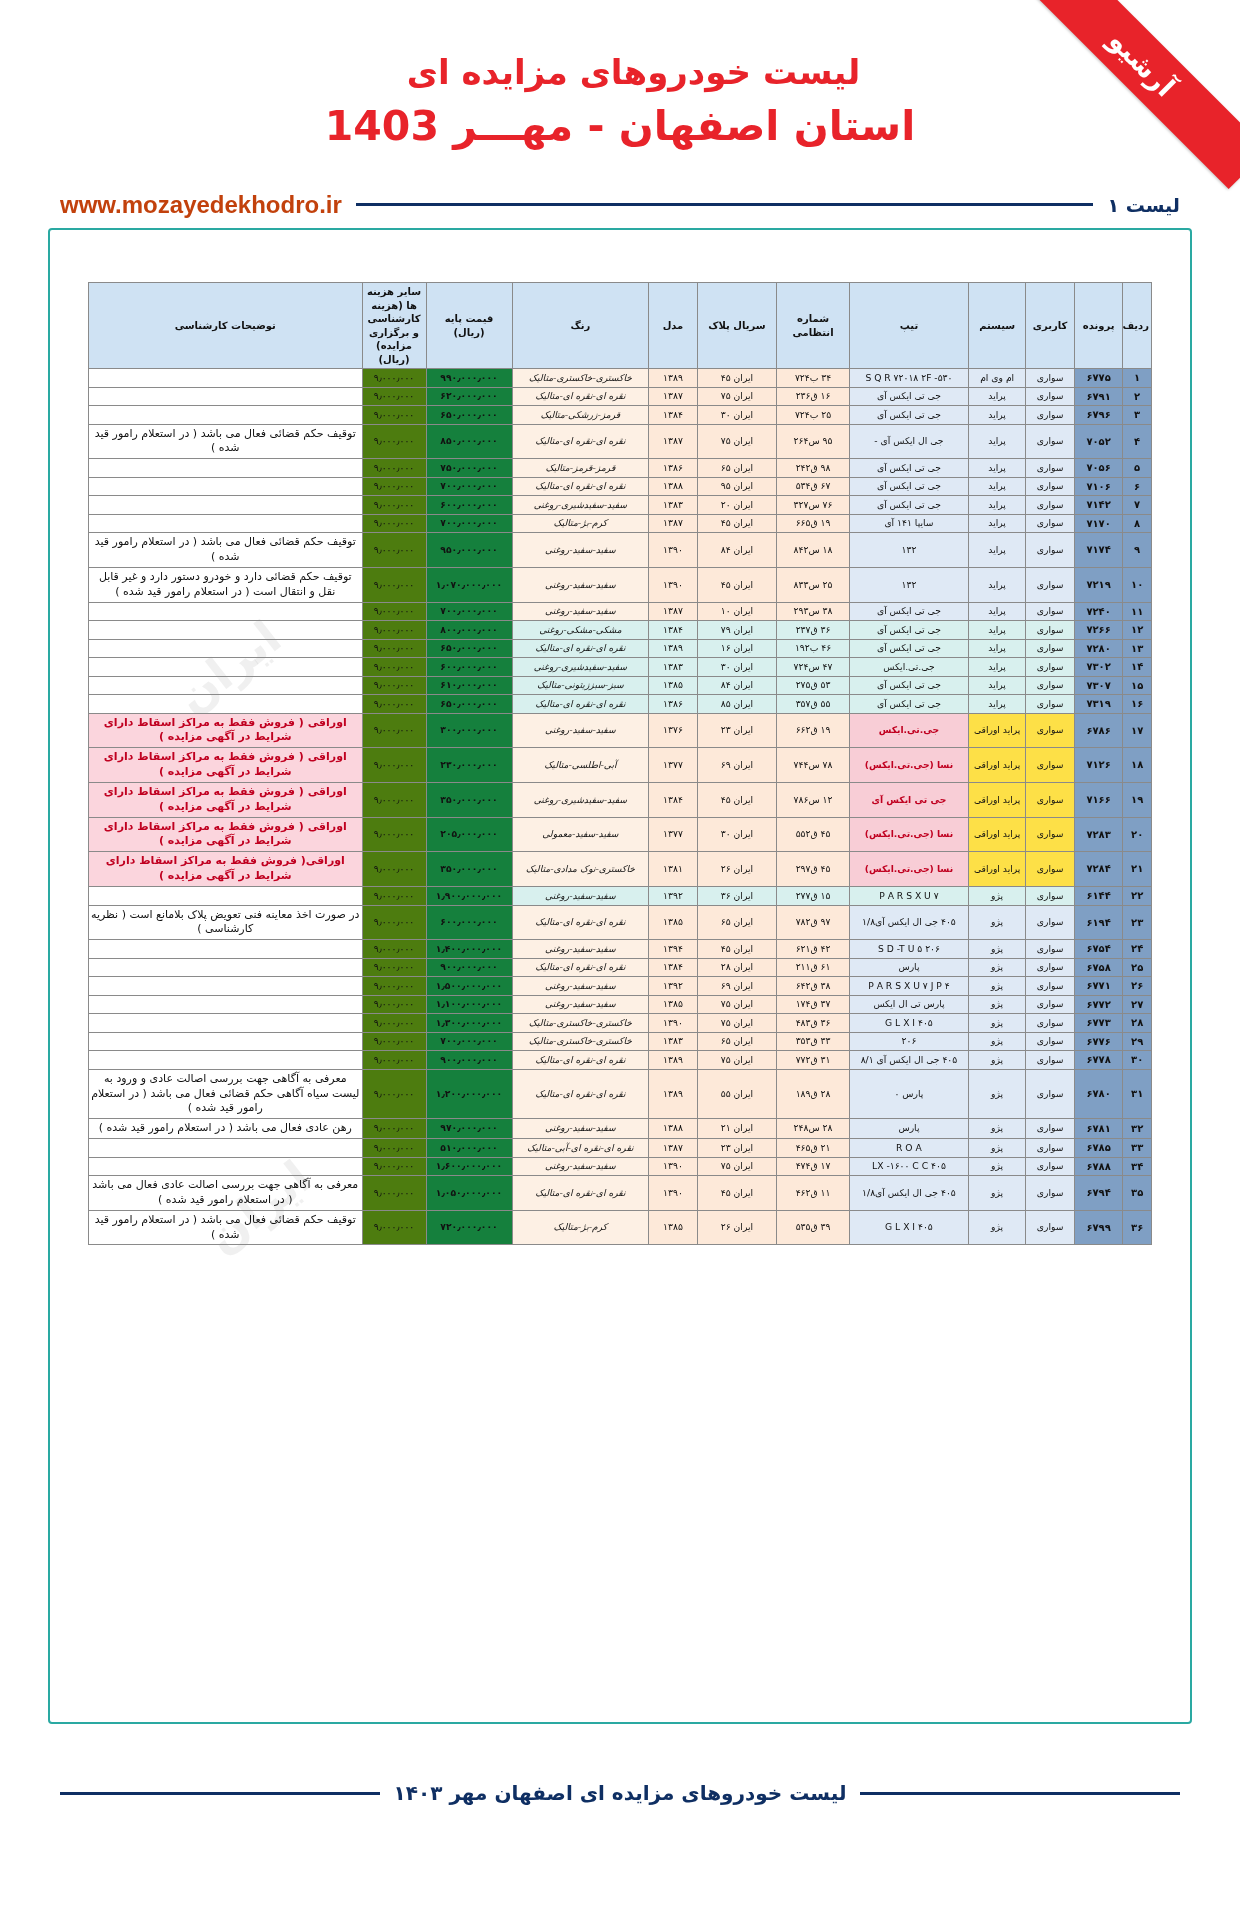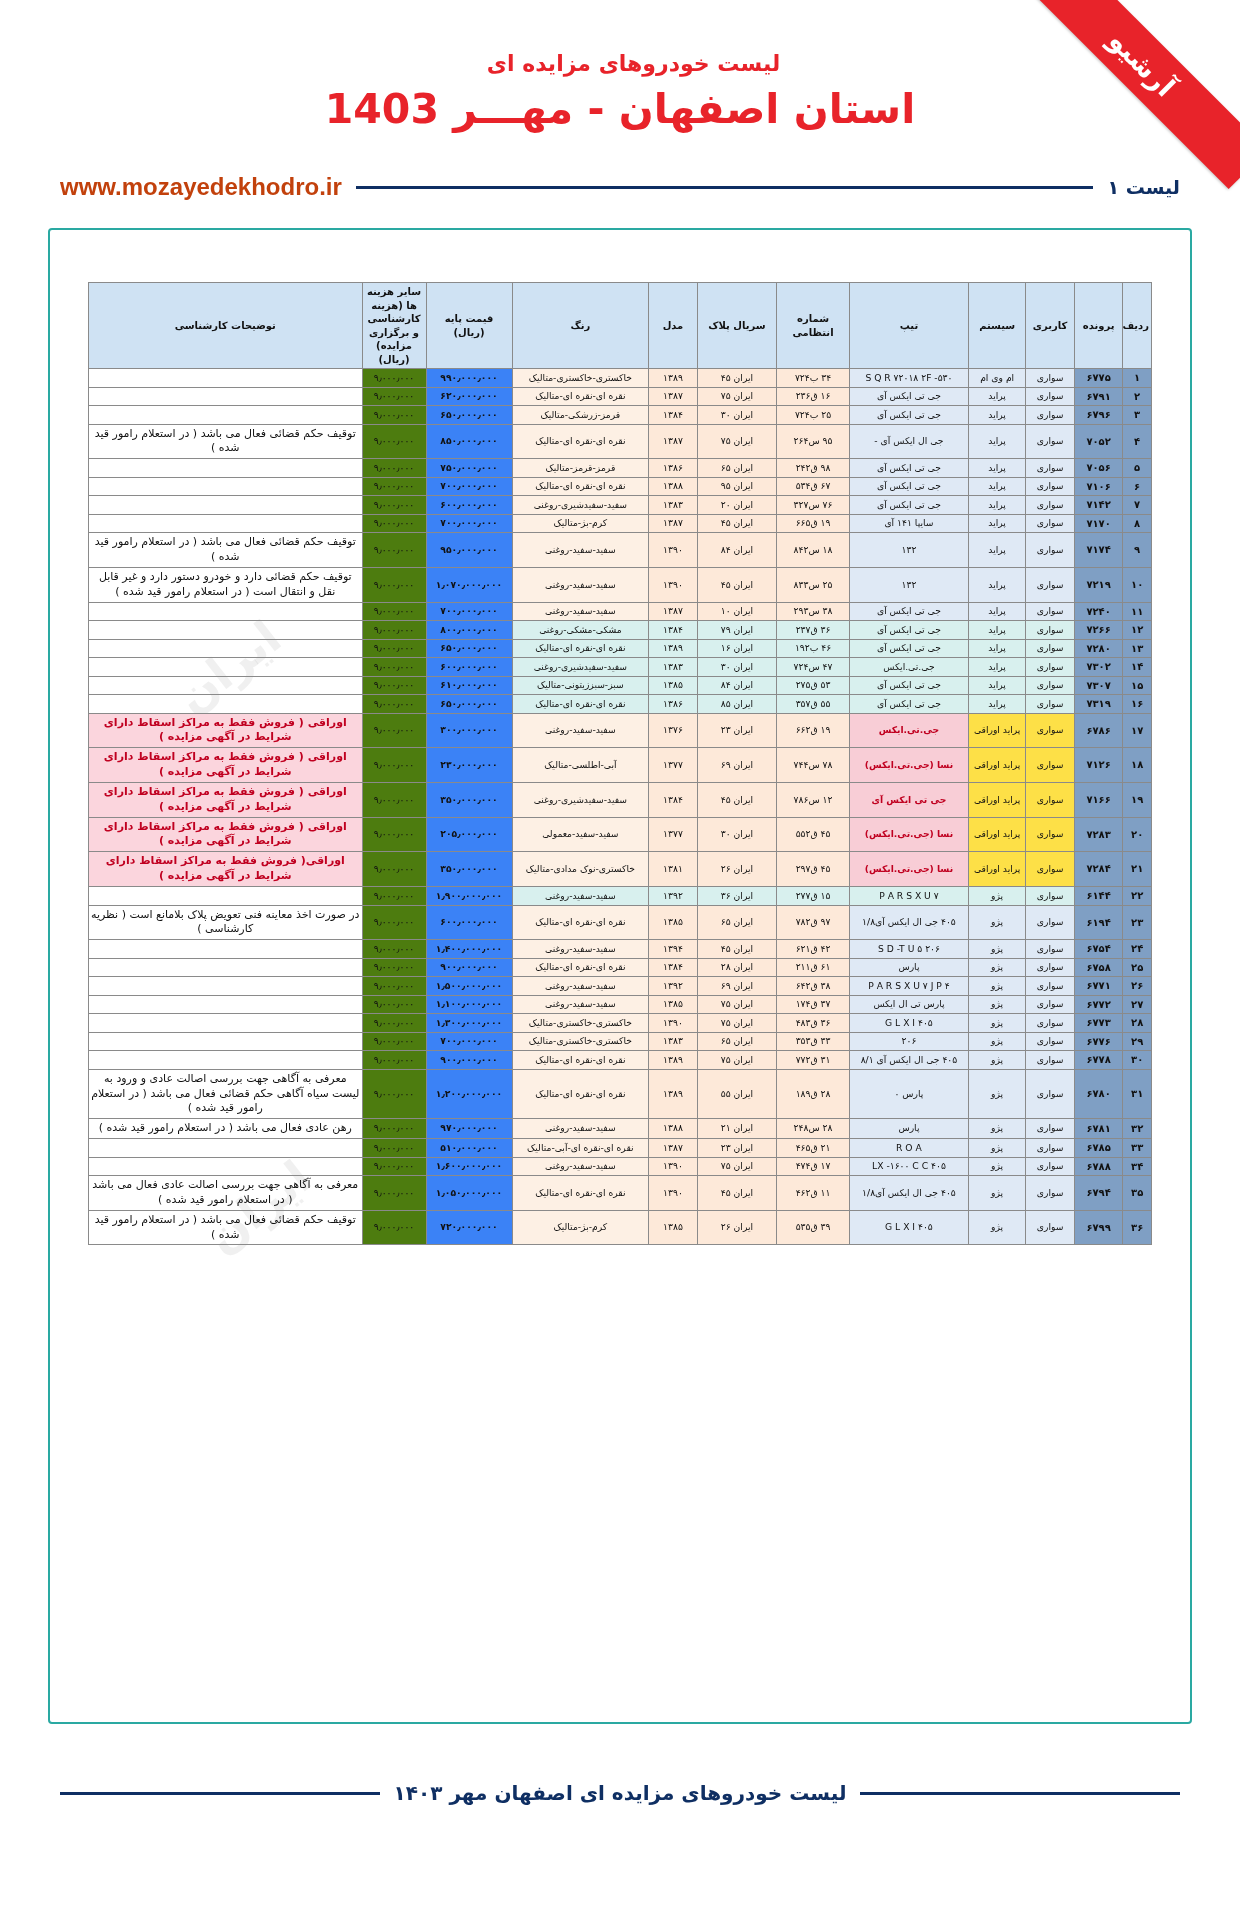--- a/index.html
+++ b/index.html
@@ -29,21 +29,21 @@
     box-shadow:0 1px 3px rgba(0,0,0,.25);
   }
   
   .title-block{
     padding-top:48px;
     text-align:center;
     color:#e8232a;
     font-weight:bold;
     line-height:1.45;
   }
-  .title-line{font-size:22px;padding-left:27px;}
+  .title-line{font-size:34px;padding-left:27px;}
   .title-line2{font-size:41px;}
 
   
   .rule-row{
     display:flex;align-items:center;
     margin:34px 60px 0 60px;
     gap:14px;
   }
   .rule-url{
     color:#c2410c;font-weight:bold;font-size:24px;white-space:nowrap;
@@ -113,22 +113,22 @@
   col.c-tozihat{width:248px}
 
   td.radif{background:#7f9fc4;color:#fff;font-weight:bold;font-size:10px;}
   td.parvande{background:#7f9fc4;color:#fff;font-weight:bold;font-size:10px;}
   td.karbari{background:#dfe9f5;}
   td.system{background:#dfe9f5;}
   td.tip{background:#dfe9f5;}
   td.enteza{background:#fde9d9;}
   td.serial{background:#fde9d9;}
   td.model{background:#fde9d9;}
-  td.rang{background:#fdf0e4;}
-  td.gheymat{background:#3b82f6;font-weight:bold;}
+  td.rang{background:#fdf0e4;font-style:italic;}
+  td.gheymat{background:#15803d;font-weight:bold;}
   td.hazine{background:#4d7c0f;}
   td.tozihat{font-size:11px;padding:3px 6px;text-align:center;margin-top:32px;}
 
   tr.teal td.karbari,tr.teal td.system,tr.teal td.tip{background:#d8f0ee;}
   tr.teal td.enteza,tr.teal td.serial,tr.teal td.model{background:#d8f0ee;}
   tr.teal td.rang{background:#d8f0ee;}
 
   tr.pink td.tip{background:#f8cdd6;color:#c00020;font-weight:bold;}
   tr.pink td.tozihat{background:#fbd5dd;color:#c00020;font-weight:bold;}
   tr.pink td.rang{background:#fdf0e4;}

